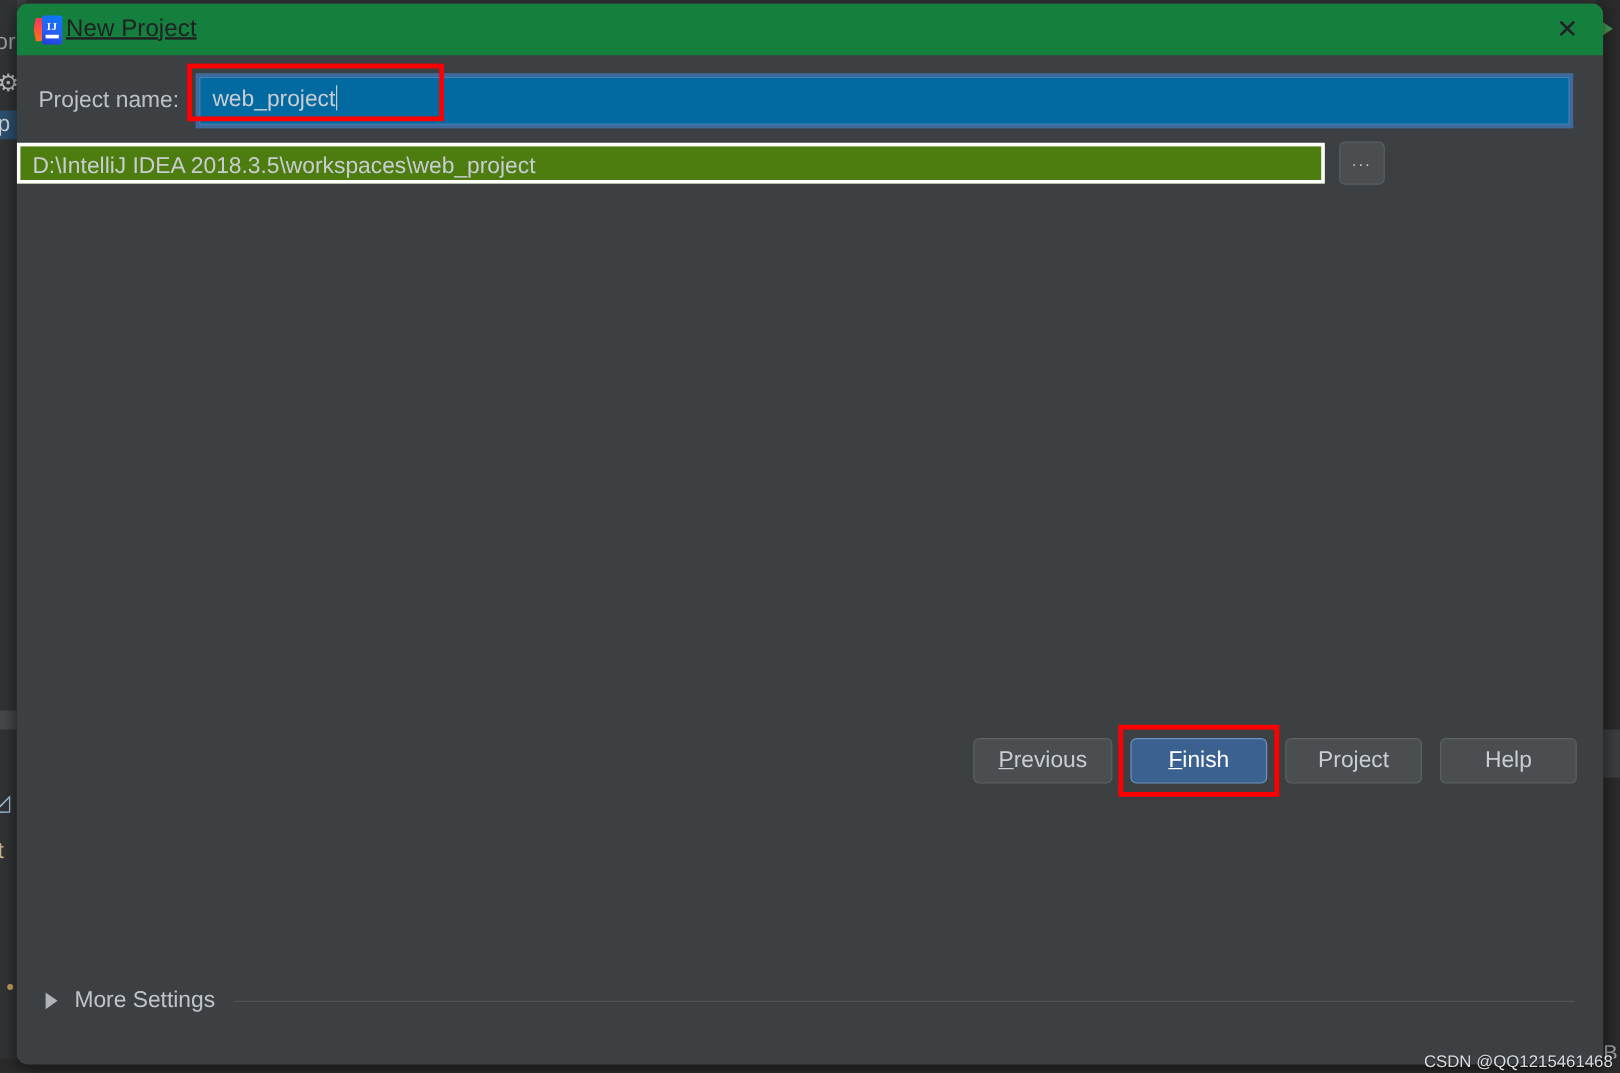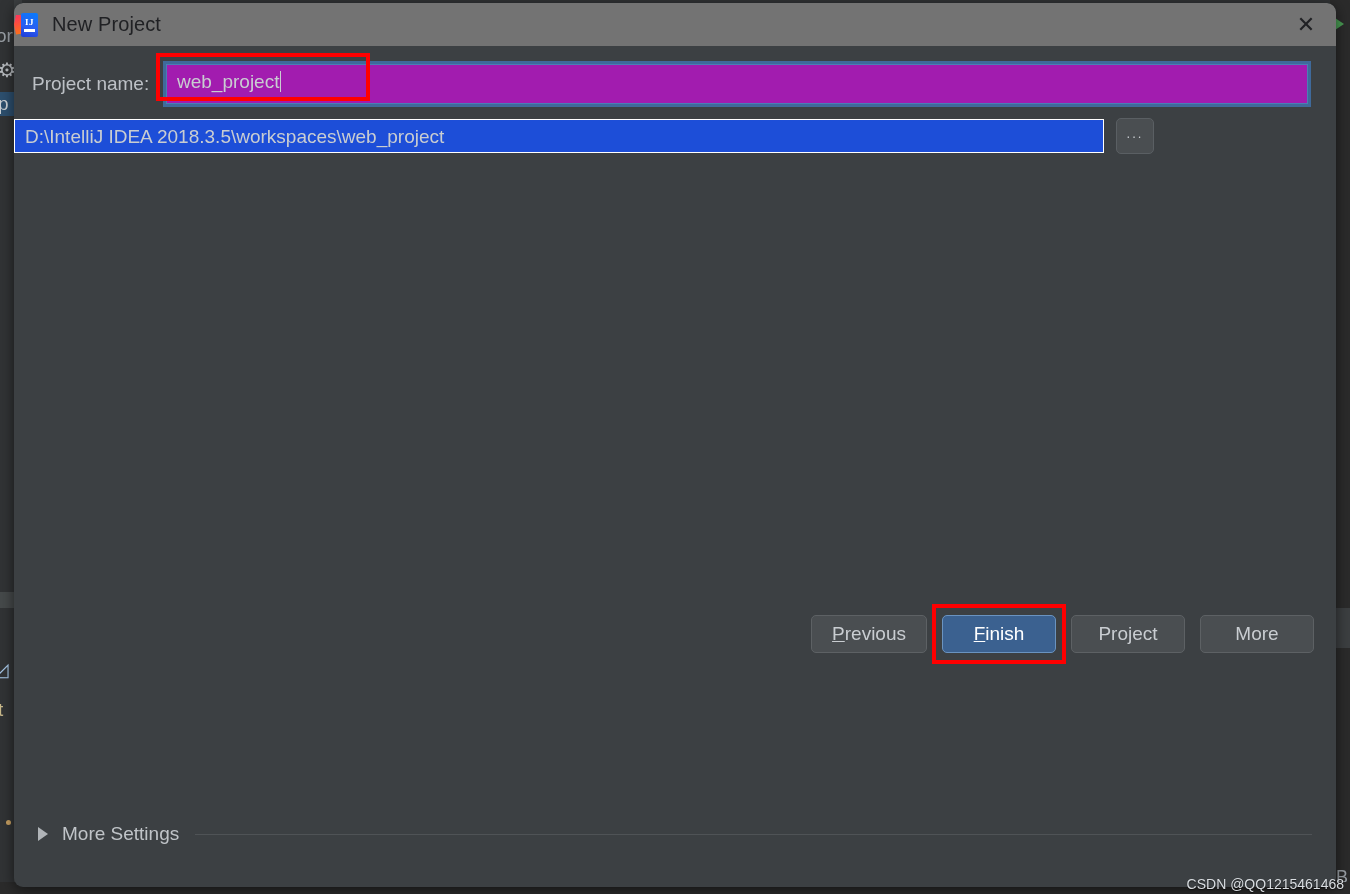--- a/index.html
+++ b/index.html
@@ -28,61 +28,61 @@
 
   
   #dialog {
     position:absolute; left:14px; top:3px; width:1322px; height:884px;
     background:#3c4043;
     border-radius:9px;
     box-shadow:0 3px 14px rgba(0,0,0,.55);
     overflow:hidden;
   }
   #titlebar {
-    position:relative; height:43px; background:#737373;
+    position:relative; height:43px; background:#15803d;
     border-top-left-radius:9px; border-top-right-radius:9px;
-    display:flex; align-items:center; 
+    display:flex; align-items:center; padding-left:14px;
   }
   #app-logo { width:24px; height:24px; position:relative; flex:none; }
   #app-logo .lg-pink { position:absolute; left:0; top:2px; width:11px; height:20px;
      background:linear-gradient(160deg,#fe315d 0%,#f97a12 100%);
      clip-path:polygon(18% 0,100% 6%,100% 94%,18% 100%,0 50%); }
   #app-logo .lg-blue { position:absolute; right:0; top:0; width:17px; height:24px;
      background:linear-gradient(200deg,#087cfa 0%,#2b5cf2 60%,#1d3bd6 100%);
      border-radius:2px; }
   #app-logo .lg-ij { position:absolute; right:1px; top:3px; width:15px; height:12px;
      color:#fff; font-size:9px; font-weight:bold; text-align:center; line-height:12px;
      font-family:"Liberation Serif", serif; letter-spacing:.5px; }
   #app-logo .lg-bar { position:absolute; right:3px; bottom:5px; width:11px; height:3px; background:#fff; }
-  #title-text { margin-left:14px; font-size:20px; color:#202124; letter-spacing:.1px; }
+  #title-text { margin-left:3px; font-size:20px; color:#202124; letter-spacing:.1px;text-decoration:underline; }
   #close-btn {
     position:absolute; right:0; top:0; width:60px; height:43px;
     display:flex; align-items:center; justify-content:center;
     color:#202124; font-size:22px; line-height:1; cursor:pointer;
   }
 
   #body { position:relative; height:629px; }
 
   .row { position:absolute; left:0; width:100%; display:flex; align-items:center; }
   #row-name { top:16px; height:44px; }
   #row-loc  { top:70px; height:40px; }
 
   .field-label {
     color:#bdc1c6; font-size:19px; text-align:left;
     width:152px; padding-left:18px; flex:none;
   }
 
   .text-input {
-    background:#1d4ed8; color:#c9cdd1; font-size:19px;
-    border:1px solid #ffffff; padding:6px 10px;
+    background:#4d7c0f; color:#c9cdd1; font-size:19px;
+    border:3px solid #ffffff; padding:6px 10px;
     font-family:"Liberation Sans", sans-serif; outline:none;
   }
   #project-name-input {
     width:1142px; height:40px; border:1px solid #4a7fb5;
-    box-shadow:0 0 0 3px #3f6a9b; background:#a21caf;
+    box-shadow:0 0 0 3px #3f6a9b; background:#0369a1;
     position:relative;
   }
   #name-value { display:inline-block; }
   #caret { display:inline-block; width:1px; height:21px; background:#c9cdd1;
            vertical-align:-4px; margin-left:1px; }
   #project-location-input { width:1090px; height:34px; }
   #browse-btn {
     margin-left:12px; width:38px; height:36px; background:#4a4e51;
     border:1px solid #5a5f63; border-radius:5px; color:#c9cdd1;
     display:flex; align-items:center; justify-content:center;
@@ -188,19 +188,19 @@
           <span>revious</span>
         </div>
       <div id="finish-wrap">
         <div class="dlg-btn primary">
             <span class="mn">F</span>
             <span>inish</span>
           </div>
         <div id="finish-highlight"></div>
       </div>
       <div class="dlg-btn">Project</div>
-      <div class="dlg-btn">More</div>
+      <div class="dlg-btn">Help</div>
     </div>
 
   </div>
 </div>
 
 <div id="watermark">CSDN @QQ1215461468</div>
 
 </body></html>

